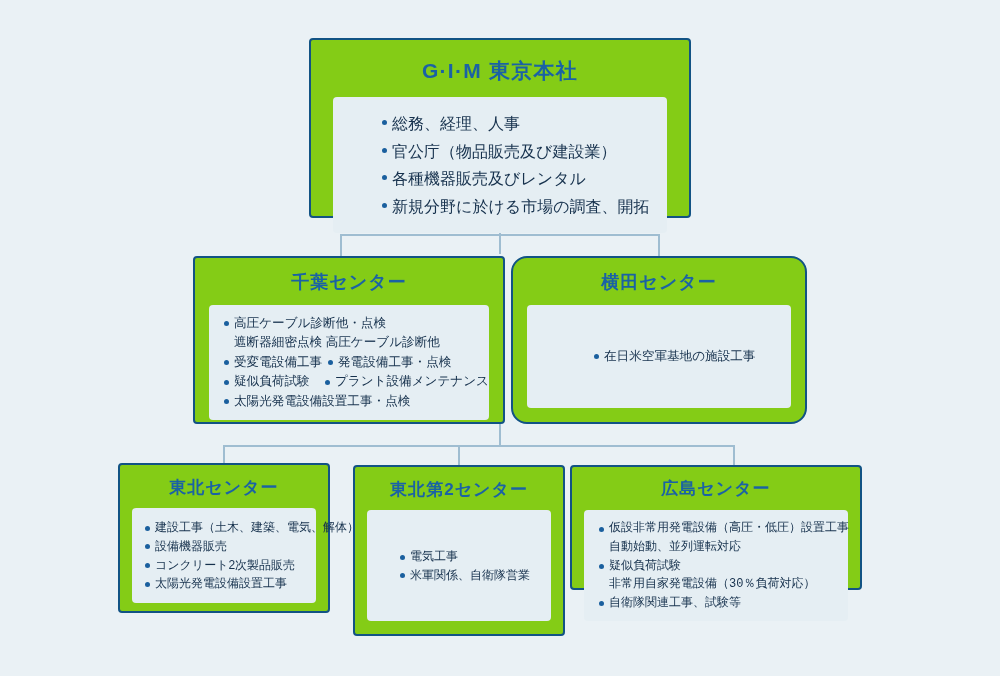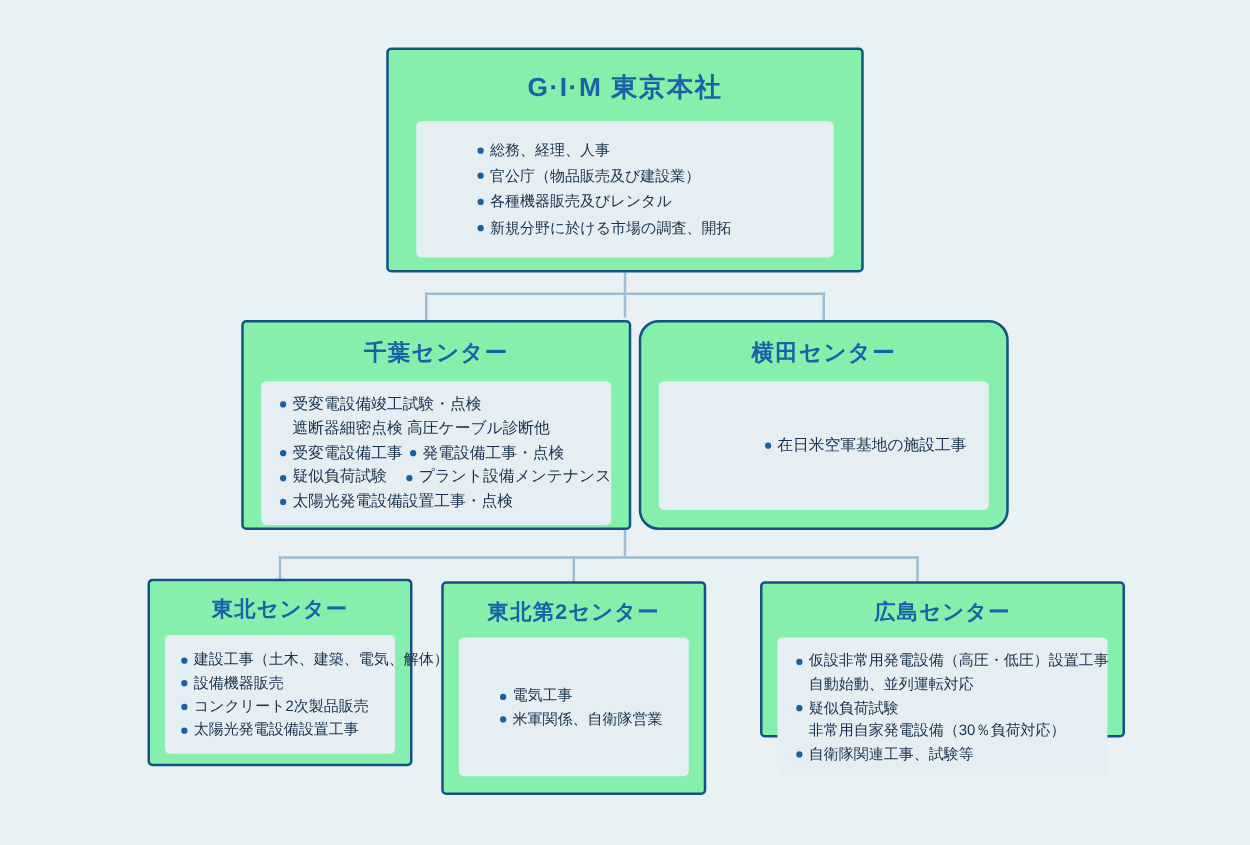--- a/index.html
+++ b/index.html
@@ -23,21 +23,21 @@
   #chart-root{position:relative;width:1000px;height:676px;}
 
   
   .conn{position:absolute;background:var(--connector);}
   .conn.v{width:2px;}
   .conn.h{height:2px;}
 
   
   .node{
     position:absolute;
-    background:#86efac;
+    background:#84cc16;
     border:2px solid var(--box-border);
     border-radius:4px;
     display:flex;
     flex-direction:column;
     align-items:stretch;
   }
   .node-title{
     text-align:center;
     color:var(--title);
     font-weight:bold;
@@ -79,44 +79,44 @@
     left:1px;top:.62em;
     width:5px;height:5px;border-radius:50%;
     background:var(--bullet);
   }
   li.two-col .col.a{width:104px;}
 
   
   #node-hq{left:309px;top:38px;width:382px;height:180px;}
   #node-hq .node-title{font-size:21px;padding:18px 0 14px;}
   #node-hq .panel{margin:0 22px 18px;padding:13px 0 13px 48px;}
-  #node-hq ul.items{font-size:12px;}
+  #node-hq ul.items{font-size:16px;}
   #node-hq ul.items li{line-height:1.72;}
 
   #node-chiba{left:193px;top:256px;width:312px;height:168px;}
   #node-chiba .node-title{font-size:18px;padding:14px 0 11px;}
   #node-chiba .panel{margin:0 14px 14px;padding:9px 0 9px 14px;}
   #node-chiba ul.items{font-size:12.6px;}
 
   #node-yokota{left:511px;top:256px;width:296px;height:168px;border-radius:16px;}
   #node-yokota .node-title{font-size:18px;padding:14px 0 11px;}
-  #node-yokota .panel{margin:0 14px 14px;padding:0 0 0 66px;align-items:center;}
+  #node-yokota .panel{margin:0 14px 14px;padding:0 0 0 66px;}
   #node-yokota ul.items{font-size:12.6px;}
 
   #node-tohoku{left:118px;top:463px;width:212px;height:150px;}
   #node-tohoku .node-title{font-size:17px;padding:13px 0 10px;}
   #node-tohoku .panel{margin:0 12px 13px;padding:10px 0 10px 12px;}
   #node-tohoku ul.items{font-size:12px;}
 
   #node-tohoku2{left:353px;top:465px;width:212px;height:171px;}
   #node-tohoku2 .node-title{font-size:17px;padding:13px 0 10px;}
   #node-tohoku2 .panel{margin:0 12px 13px;padding:0 0 0 32px;}
   #node-tohoku2 ul.items{font-size:12px;}
 
-  #node-hiroshima{left:608px;top:465px;width:292px;height:125px;}
+  #node-hiroshima{left:570px;top:465px;width:292px;height:125px;font-family:Liberation Mono, monospace;}
   #node-hiroshima .node-title{font-size:17px;padding:13px 0 10px;}
   #node-hiroshima .panel{margin:0 12px 13px;padding:9px 0 9px 14px;}
   #node-hiroshima ul.items{font-size:12px;}
 </style>
 </head>
 <body>
 
 <div id="chart-root">
 
   <div class="conn v" style="left:499px;top:218px;height:36px;"></div>
@@ -139,21 +139,21 @@
         <li class="bulleted">各種機器販売及びレンタル</li>
         <li class="bulleted">新規分野に於ける市場の調査、開拓</li>
       </ul>
     </div>
   </div>
 
   <div class="node" id="node-chiba">
     <div class="node-title">千葉センター</div>
     <div class="panel">
       <ul class="items">
-        <li class="bulleted">受変電設備竣工試験・点検</li>
+        <li class="bulleted">高圧ケーブル診断他・点検</li>
         <li class="cont">遮断器細密点検 高圧ケーブル診断他</li>
         <li class="two-col">
           <span class="col a">受変電設備工事</span>
           <span class="col b">発電設備工事・点検</span>
         </li>
         <li class="two-col">
           <span class="col a">疑似負荷試験</span>
           <span class="col b">プラント設備メンテナンス</span>
         </li>
         <li class="bulleted">太陽光発電設備設置工事・点検</li>

